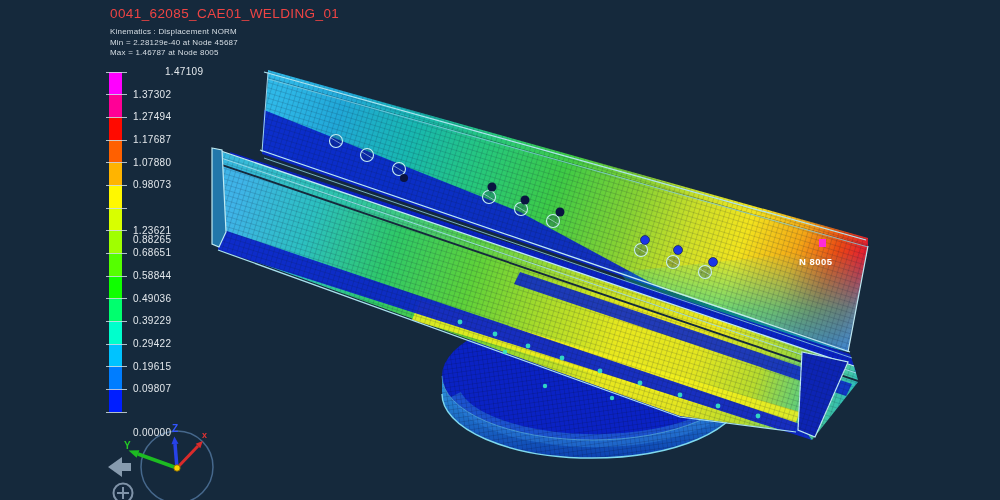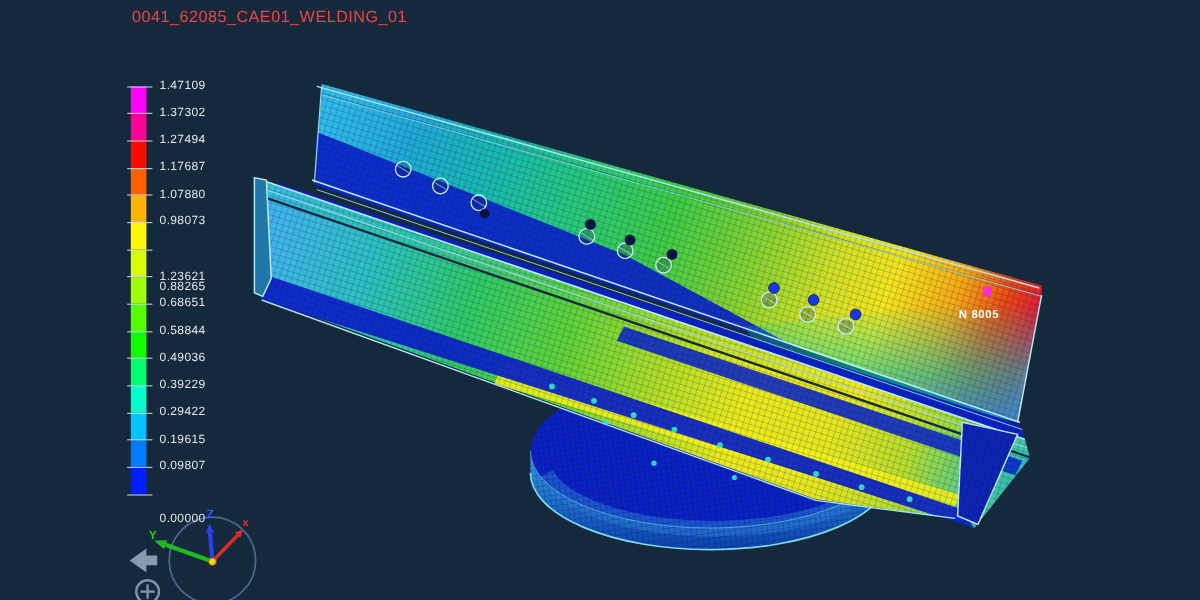--- a/index.html
+++ b/index.html
@@ -203,20 +203,25 @@
       <g>
         <circle cx="123" cy="493" r="9.5" fill="rgba(21,42,63,0.2)" stroke="#7f93a8" stroke-width="2"></circle>
         <line x1="117" y1="493" x2="129" y2="493" stroke="#7f93a8" stroke-width="2"></line>
         <line x1="123" y1="487" x2="123" y2="499" stroke="#7f93a8" stroke-width="2"></line>
       </g>
     </g>
   </svg>
 
   <div id="hdr">
     <div class="title">0041_62085_CAE01_WELDING_01</div>
+    <div class="sub">
+      <div>Kinematics : Displacement NORM</div>
+      <div>Min = 2.28129e-40 at Node 45687</div>
+      <div>Max = 1.46787 at Node 8005</div>
+    </div>
   </div>
 
   <div id="legend">
     <div id="legend-bar">
         <div class="seg" style="background: rgb(255, 0, 255);"></div>
         <div class="seg" style="background: rgb(255, 0, 150);"></div>
         <div class="seg" style="background: rgb(255, 10, 0);"></div>
         <div class="seg" style="background: rgb(255, 96, 0);"></div>
         <div class="seg" style="background: rgb(255, 180, 0);"></div>
         <div class="seg" style="background: rgb(255, 248, 0);"></div>
@@ -225,21 +230,21 @@
         <div class="seg" style="background: rgb(85, 255, 0);"></div>
         <div class="seg" style="background: rgb(15, 255, 0);"></div>
         <div class="seg" style="background: rgb(0, 255, 110);"></div>
         <div class="seg" style="background: rgb(0, 255, 204);"></div>
         <div class="seg" style="background: rgb(0, 195, 255);"></div>
         <div class="seg" style="background: rgb(0, 125, 255);"></div>
         <div class="seg" style="background: rgb(0, 30, 255);"></div>
       </div>
     <div id="legend-labels">
         <div class="tick" style="top: 71.5px;"></div>
-        <div class="lab" style="top: 66px;">1.47109</div>
+        <div class="lab" style="top: 66px; margin-left: 32px;">1.47109</div>
         <div class="tick" style="top: 94.1667px;"></div>
         <div class="lab" style="top: 88.6667px;">1.37302</div>
         <div class="tick" style="top: 116.833px;"></div>
         <div class="lab" style="top: 111.333px;">1.27494</div>
         <div class="tick" style="top: 139.5px;"></div>
         <div class="lab" style="top: 134px;">1.17687</div>
         <div class="tick" style="top: 162.167px;"></div>
         <div class="lab" style="top: 156.667px;">1.07880</div>
         <div class="tick" style="top: 184.833px;"></div>
         <div class="lab" style="top: 179.333px;">0.98073</div>

